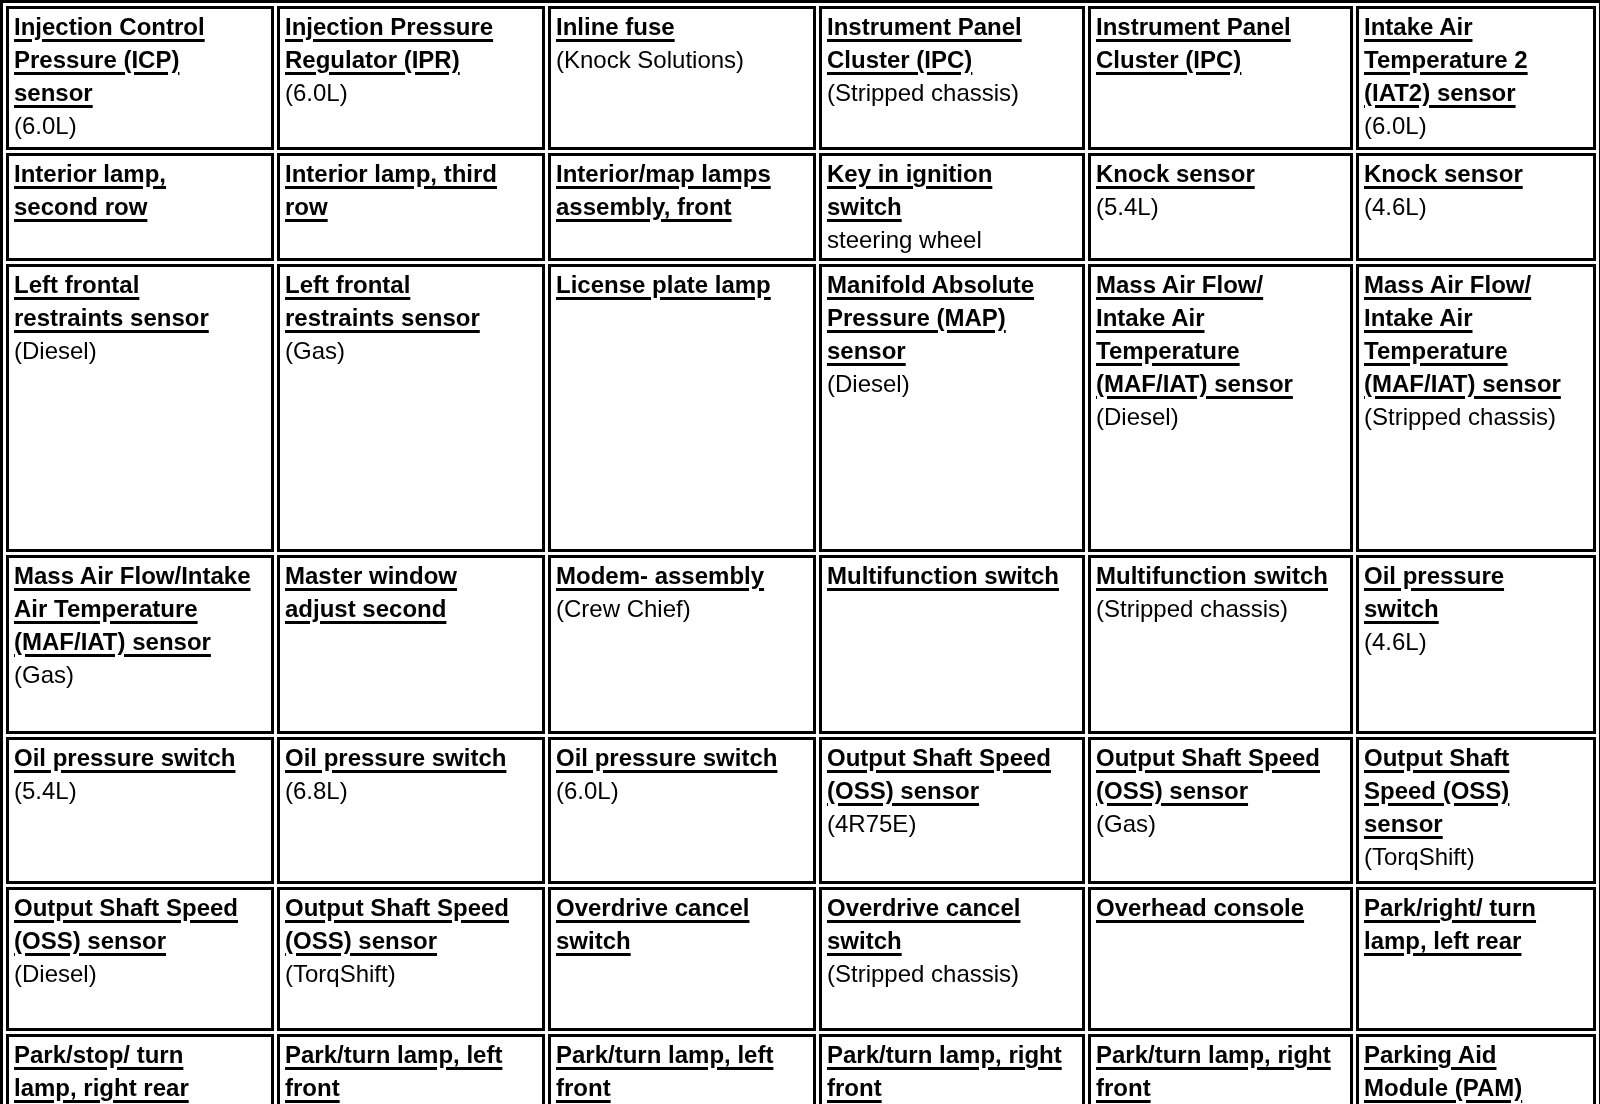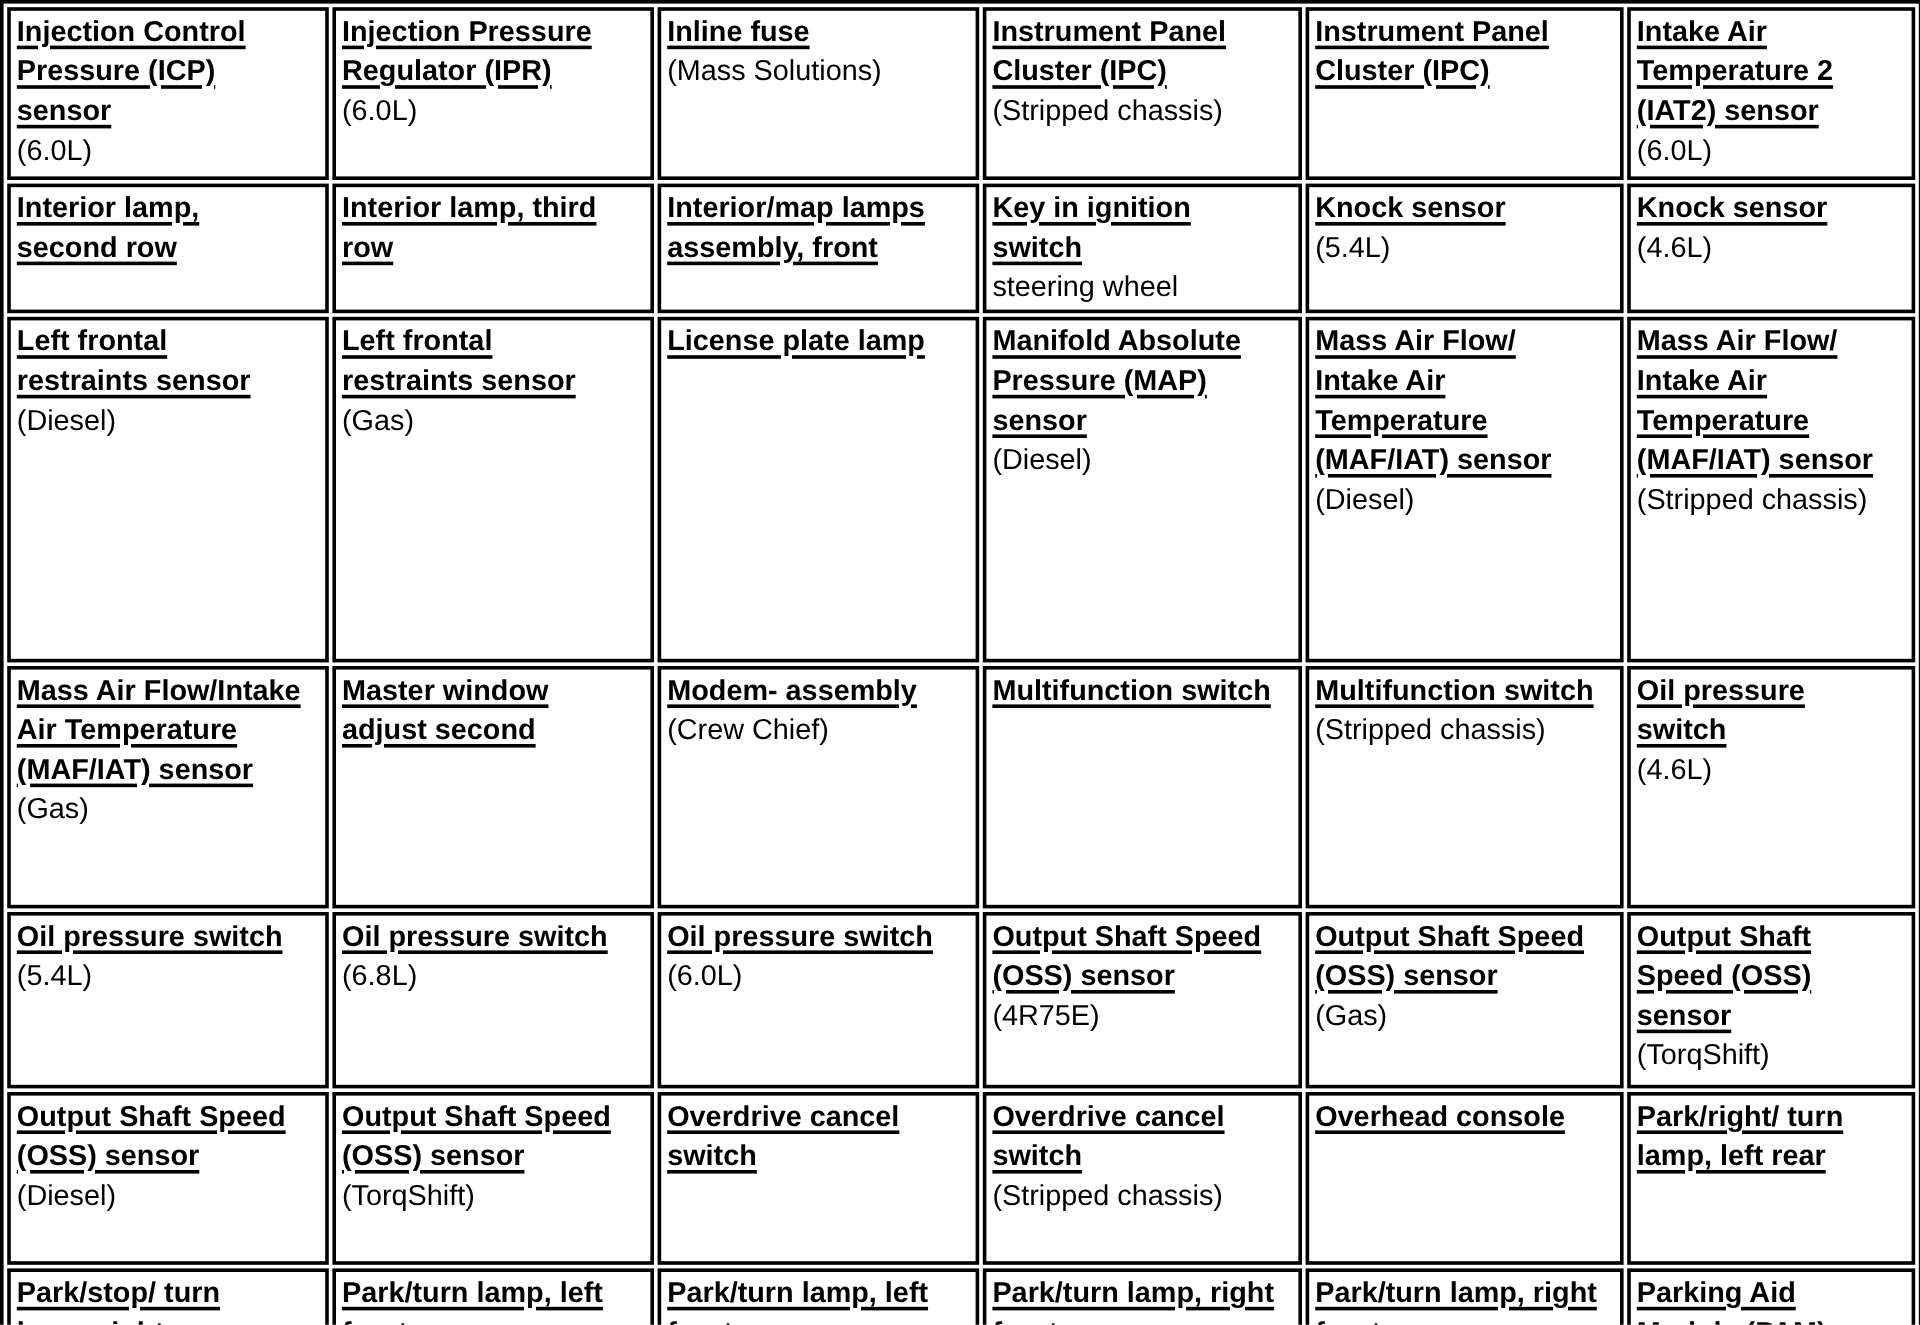--- a/index.html
+++ b/index.html
@@ -60,42 +60,42 @@
       <col class="c2">
       <col class="c3">
     <col class="c4">
       <col class="c5">
       <col class="c6">
   </colgroup>
   <tbody>
       <tr style="height: 144px;">
         <td class="cell"><a class="component-link">Injection Control Pressure (ICP) sensor</a><div class="note">(6.0L)</div></td>
         <td class="cell"><a class="component-link">Injection Pressure Regulator (IPR)</a><div class="note">(6.0L)</div></td>
-        <td class="cell"><a class="component-link">Inline fuse</a><div class="note">(Mass Solutions)</div></td>
+        <td class="cell"><a class="component-link">Inline fuse</a><div class="note">(Knock Solutions)</div></td>
         <td class="cell"><a class="component-link">Instrument Panel Cluster (IPC)</a><div class="note">(Stripped chassis)</div></td>
         <td class="cell"><a class="component-link">Instrument Panel Cluster (IPC)</a></td>
         <td class="cell"><a class="component-link">Intake Air Temperature 2 (IAT2) sensor</a><div class="note">(6.0L)</div></td>
       </tr>
       <tr style="height: 93px;">
         <td class="cell"><a class="component-link">Interior lamp, second row</a></td>
         <td class="cell"><a class="component-link">Interior lamp, third row</a></td>
         <td class="cell"><a class="component-link">Interior/map lamps assembly, front</a></td>
         <td class="cell"><a class="component-link">Key in ignition switch</a><div class="note">steering wheel</div></td>
         <td class="cell"><a class="component-link">Knock sensor</a><div class="note">(5.4L)</div></td>
         <td class="cell"><a class="component-link">Knock sensor</a><div class="note">(4.6L)</div></td>
       </tr>
       <tr style="height: 288px;">
         <td class="cell"><a class="component-link">Left frontal restraints sensor</a><div class="note">(Diesel)</div></td>
         <td class="cell"><a class="component-link">Left frontal restraints sensor</a><div class="note">(Gas)</div></td>
         <td class="cell"><a class="component-link">License plate lamp</a></td>
         <td class="cell"><a class="component-link">Manifold Absolute Pressure (MAP) sensor</a><div class="note">(Diesel)</div></td>
         <td class="cell"><a class="component-link">Mass Air Flow/ Intake Air Temperature (MAF/IAT) sensor</a><div class="note">(Diesel)</div></td>
         <td class="cell"><a class="component-link">Mass Air Flow/ Intake Air Temperature (MAF/IAT) sensor</a><div class="note">(Stripped chassis)</div></td>
       </tr>
-      <tr style="height: 202px;">
+      <tr style="height: 179px;">
         <td class="cell"><a class="component-link">Mass Air Flow/Intake Air Temperature (MAF/IAT) sensor</a><div class="note">(Gas)</div></td>
         <td class="cell"><a class="component-link">Master window adjust second</a></td>
         <td class="cell"><a class="component-link">Modem- assembly</a><div class="note">(Crew Chief)</div></td>
         <td class="cell"><a class="component-link">Multifunction switch</a></td>
         <td class="cell"><a class="component-link">Multifunction switch</a><div class="note">(Stripped chassis)</div></td>
         <td class="cell"><a class="component-link">Oil pressure switch</a><div class="note">(4.6L)</div></td>
       </tr>
       <tr style="height: 147px;">
         <td class="cell"><a class="component-link">Oil pressure switch</a><div class="note">(5.4L)</div></td>
         <td class="cell"><a class="component-link">Oil pressure switch</a><div class="note">(6.8L)</div></td>

